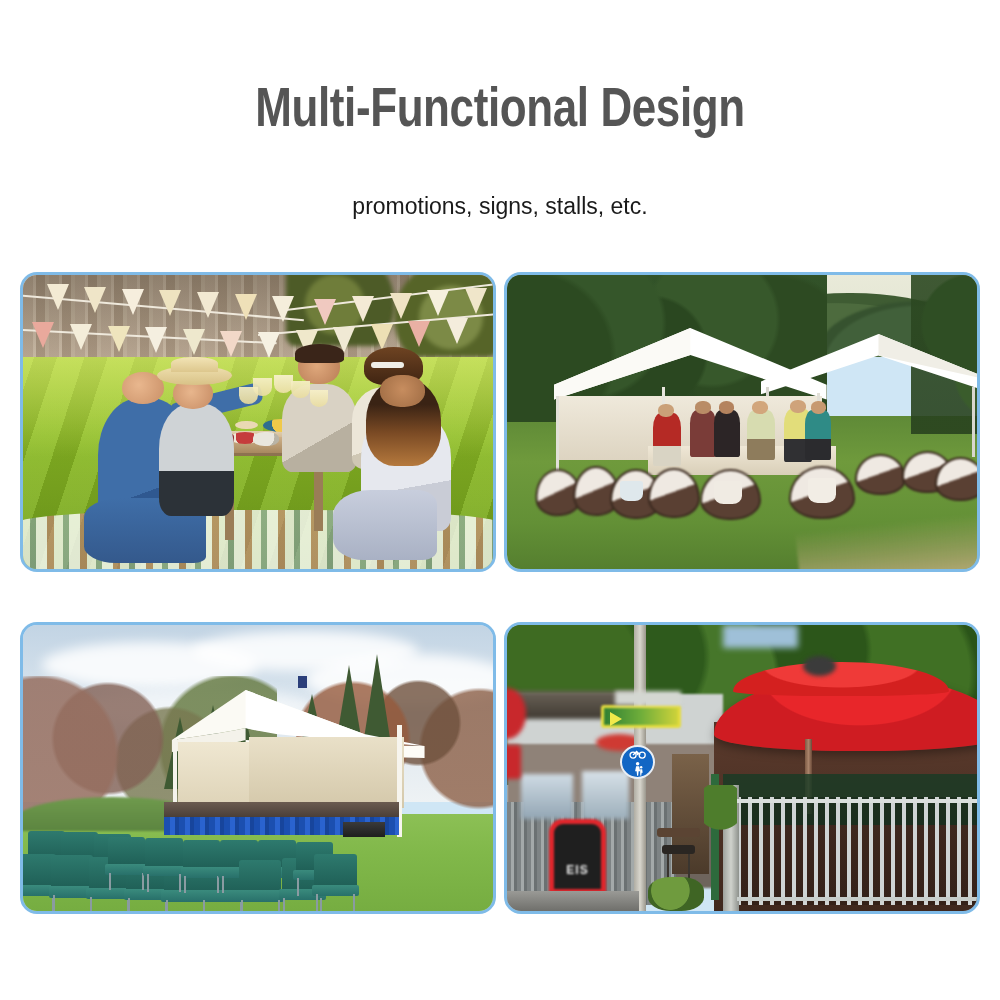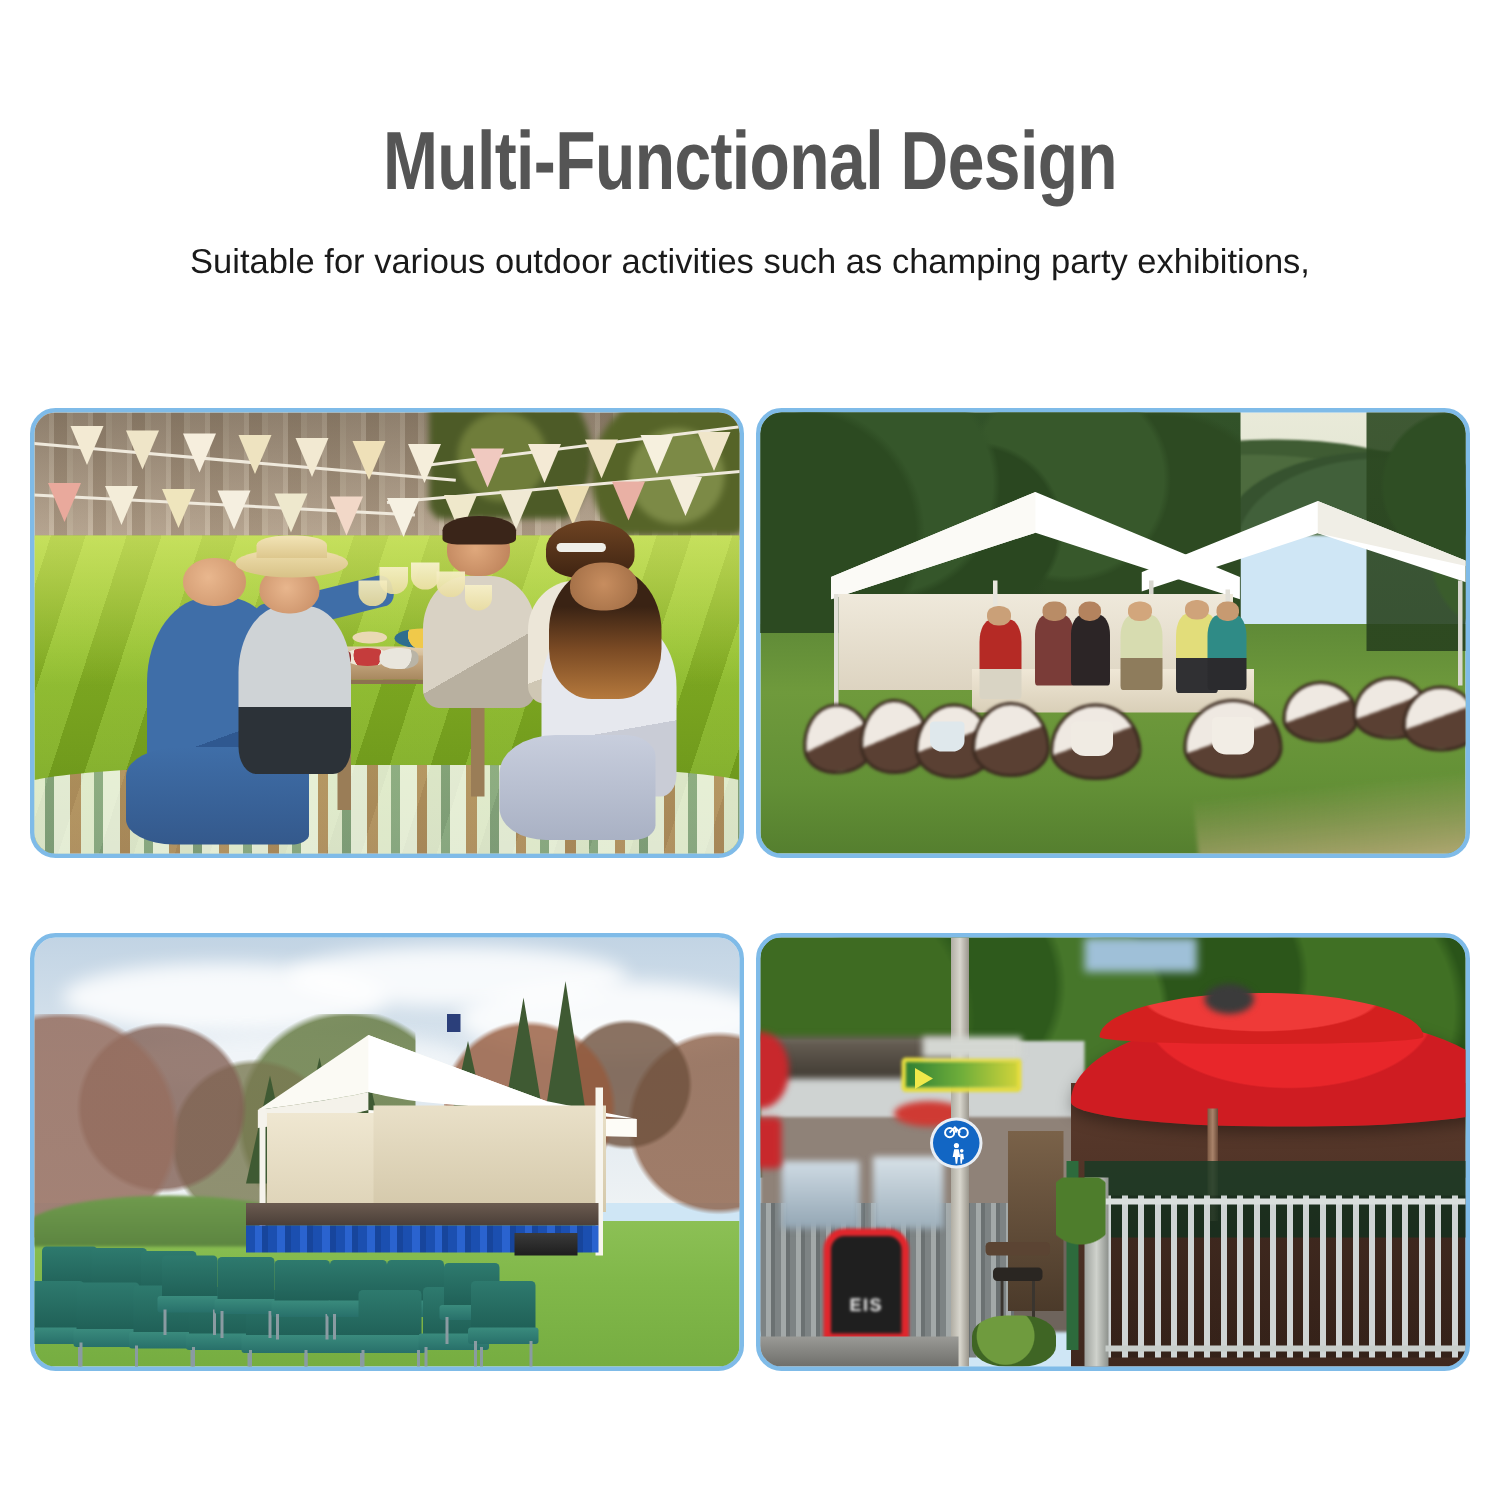--- a/index.html
+++ b/index.html
@@ -180,21 +180,22 @@
   .blur1{ filter:blur(1.2px); }
 </style>
 </head>
 <body>
 
 <div class="page">
 
   <div class="header">
     <div class="title">Multi-Functional Design</div>
     <div class="subtitle">
-      <span>Suitable for various outdoor activities such as champing party exhibitions,</span><br>
+      <br>
+      <span>promotions, signs, stalls, etc.</span>
     </div>
   </div>
 
   <div class="grid">
 
     <div class="panel">
       <div class="scene">
         <div class="l p1-sky"></div>
         <div class="l p1-fence"></div>
         <div class="l p1-fencedark"></div>

